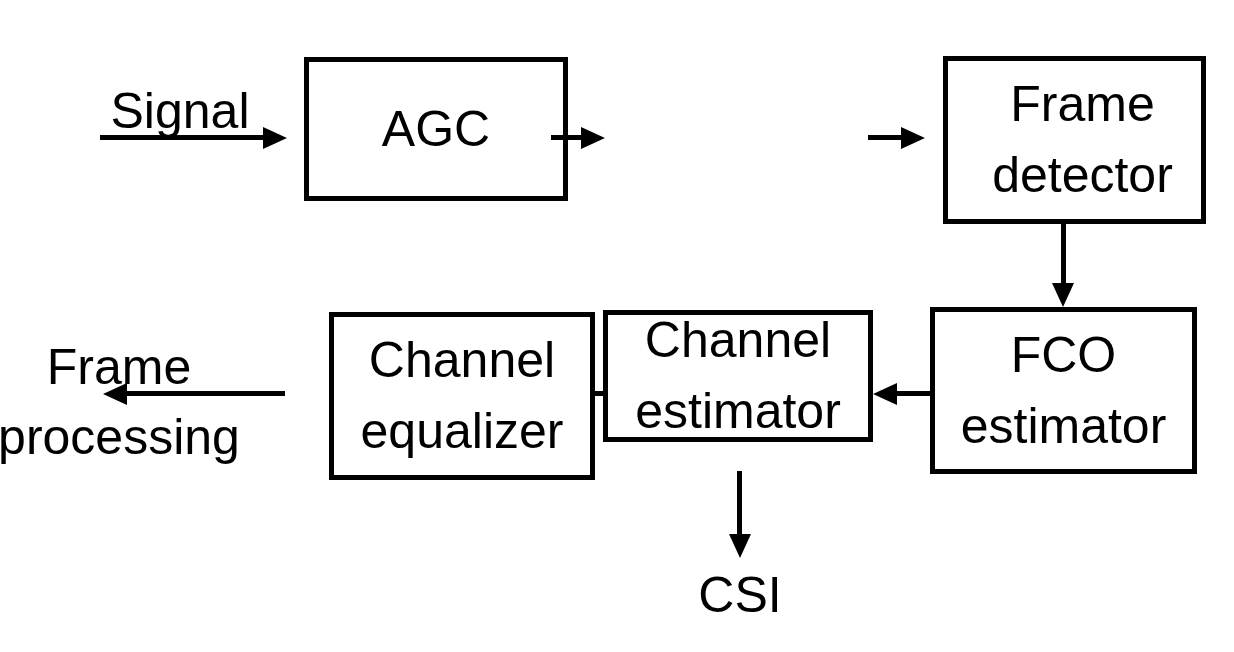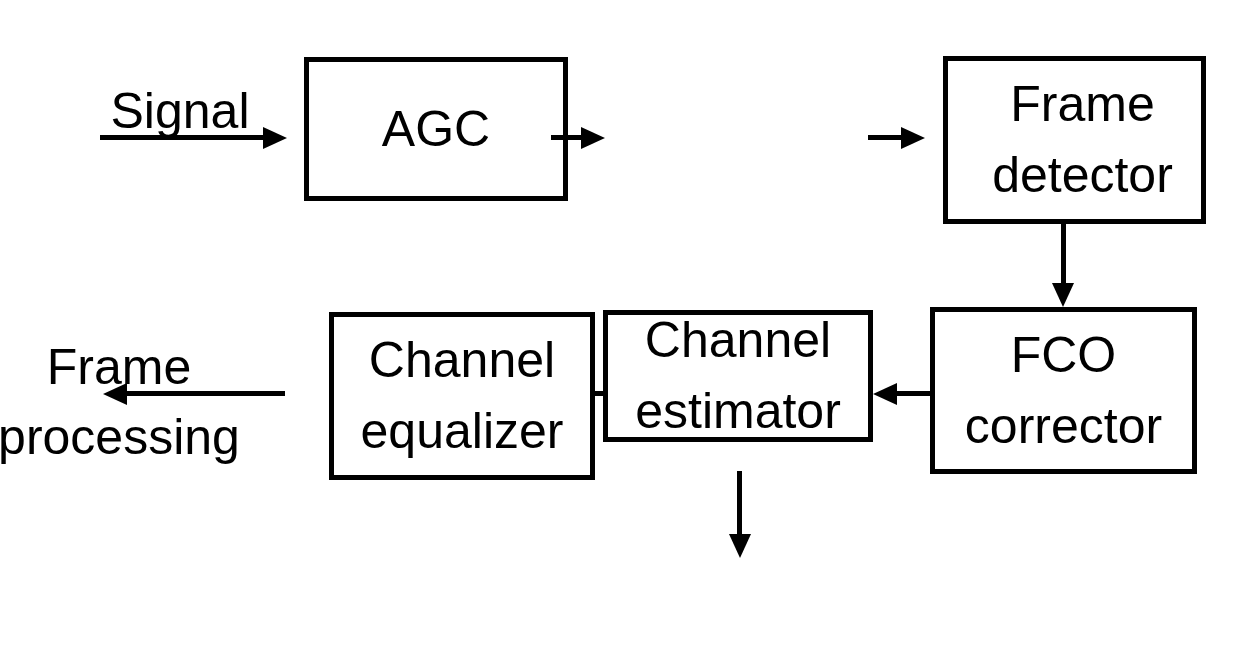--- a/index.html
+++ b/index.html
@@ -108,21 +108,21 @@
   <div class="node n-fd">
     <span>Frame detector</span>
   </div>
 
   <div>
     <div class="vline" style="left:1061px; top:223px; height:63px;"></div>
     <div class="ah ah-down" style="left:1052px; top:283px;"></div>
   </div>
 
   <div class="node n-fco">
-    <span>FCO corrector</span>
+    <span>FCO estimator</span>
   </div>
 
   <div>
     <div class="hline" style="left:895px; top:391px; width:35px;"></div>
     <div class="ah ah-left" style="left:873px; top:383px;"></div>
   </div>
 
   <div class="node n-est">
     <span>Channel estimator</span>
   </div>
@@ -141,14 +141,15 @@
     <div class="ah ah-left" style="left:103px; top:383px;"></div>
   </div>
 
   <div class="ext-label l-frproc">Frame processing</div>
 
   <div>
     <div class="vline" style="left:737px; top:471px; height:65px;"></div>
     <div class="ah ah-down" style="left:729px; top:534px;"></div>
   </div>
 
+  <div class="ext-label l-csi">CSI</div>
 
 </div>
 
 </body></html>

